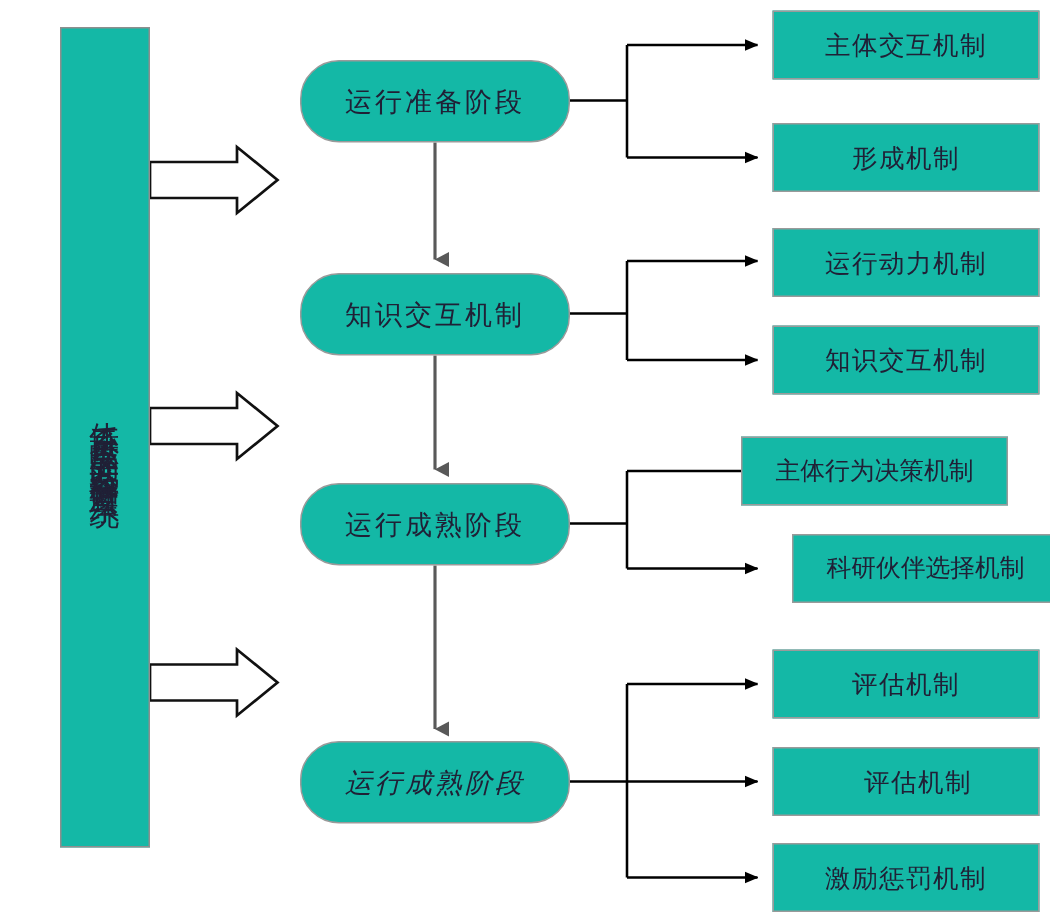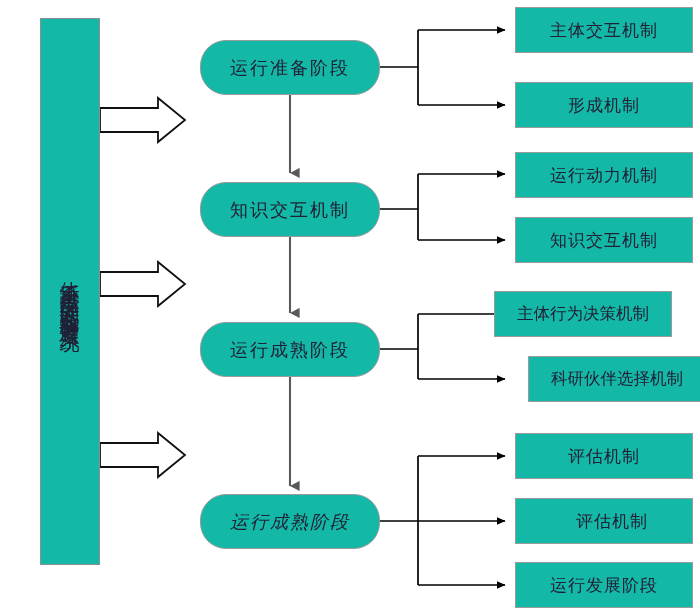--- a/index.html
+++ b/index.html
@@ -111,16 +111,16 @@
   <div class="box mech-box tight" style="left:528px;top:356px;">
       <span>科研伙伴选择机制</span>
     </div>
   <div class="box mech-box" style="left:515px;top:433px;">
       <span>评估机制</span>
     </div>
   <div class="box mech-box" style="left:515px;top:498px;padding-left:16px;">
       <span>评估机制</span>
     </div>
   <div class="box mech-box" style="left:515px;top:562px;">
-      <span>运行发展阶段</span>
+      <span>激励惩罚机制</span>
     </div>
 
 </div>
 
 </body></html>

